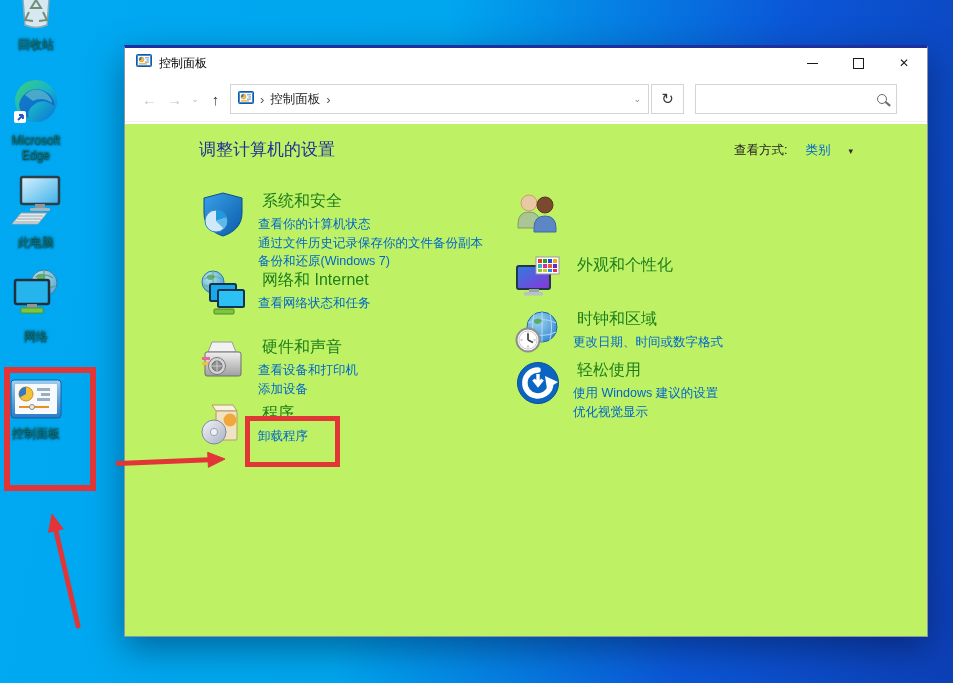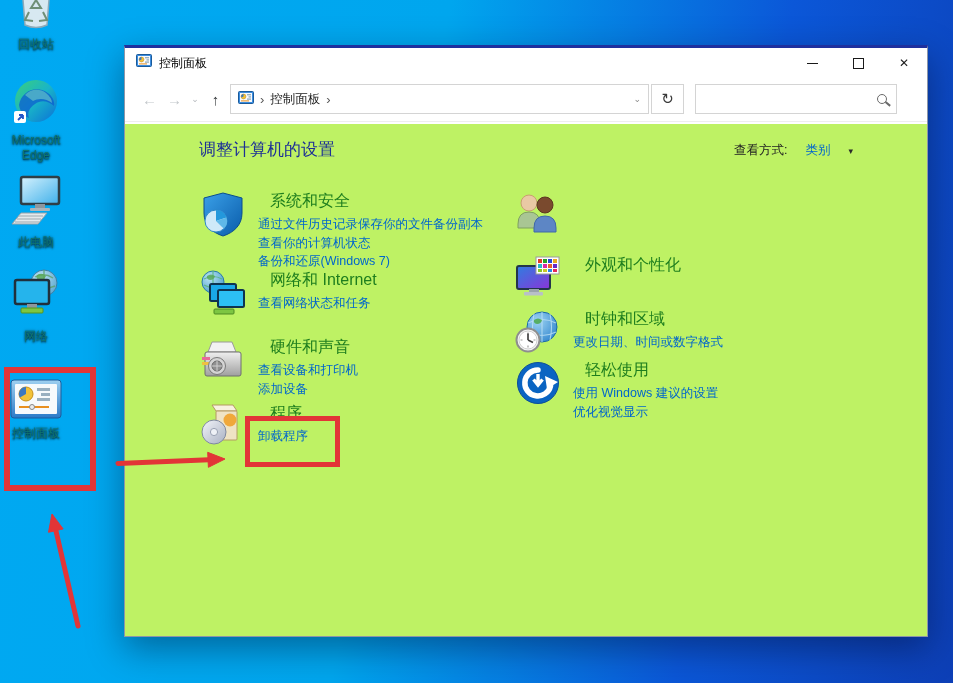--- a/index.html
+++ b/index.html
@@ -45,21 +45,21 @@
   
   .content{position:absolute;left:0;right:0;top:76px;bottom:0;background:#bef264}
   .page-heading{position:absolute;left:74px;top:14px;font-size:17px;color:#1d3096}
   .view-by{position:absolute;left:609px;top:18px;font-size:12.5px;color:#222;display:flex;align-items:center;gap:18px}
   .view-link{color:#0066cc}
   .view-caret{font-size:9px;color:#2a2a2a}
   .cat{position:absolute;display:flex;gap:11px}
   .cat-icon{width:48px;height:48px;flex:none}
   .cat-icon svg{width:48px;height:48px;display:block}
   .cat-text{padding-top:1px}
-  .cat-title{font-size:16px;color:#1e7e1e;margin:0 12px 4px;line-height:20px}
+  .cat-title{font-size:16px;color:#1e7e1e;margin:0 4px 4px;line-height:20px}
   .cat-link{font-size:12.5px;color:#0066cc;line-height:18.5px;display:flex;align-items:center;gap:4px}
   .uac{width:14px;height:14px;flex:none;display:inline-block}
   
   .hl-box{position:absolute;z-index:50;pointer-events:none}
   #hl-box1{left:4px;top:367px;width:80px;height:112px;border:6px solid #e23537}
   #hl-box2{left:245px;top:416px;width:85px;height:41px;border:5px solid #e23537}
   #arrow-layer{position:absolute;left:0;top:0;width:953px;height:683px;z-index:49;pointer-events:none}
 </style>
 </head>
 <body>
@@ -234,22 +234,22 @@
               </linearGradient>
             </defs>
           <path d="M24 3 L43 8 V23 C43 35 35 42.5 24 46 C13 42.5 5 35 5 23 V8 Z" fill="url(#gSh)" stroke="#0a4d8e"></path>
           <circle cx="17" cy="31" r="11" fill="#cfe9f8" stroke="#2c88c8"></circle>
           <path d="M17 31 L17 20 A11 11 0 0 1 27.5 27.5 Z" fill="#2398dc"></path>
           <path d="M17 31 L24.8 38.8 A11 11 0 0 0 27.5 27.5 Z" fill="#5fb8e8"></path>
         </svg>
       </span>
       <div class="cat-text">
         <div class="cat-title">系统和安全</div>
+        <div class="cat-link">查看你的计算机状态</div>
         <div class="cat-link">通过文件历史记录保存你的文件备份副本</div>
-        <div class="cat-link">查看你的计算机状态</div>
         <div class="cat-link">备份和还原(Windows 7)</div>
       </div>
     </div>
 
     <div class="cat" style="left:74px;top:145px">
       <span class="cat-icon">
         <svg viewBox="0 0 48 48">
           <defs>
               <radialGradient id="gGl" cx="0.35" cy="0.3" r="0.9">
             <stop offset="0" stop-color="#b8e4f6"></stop>

